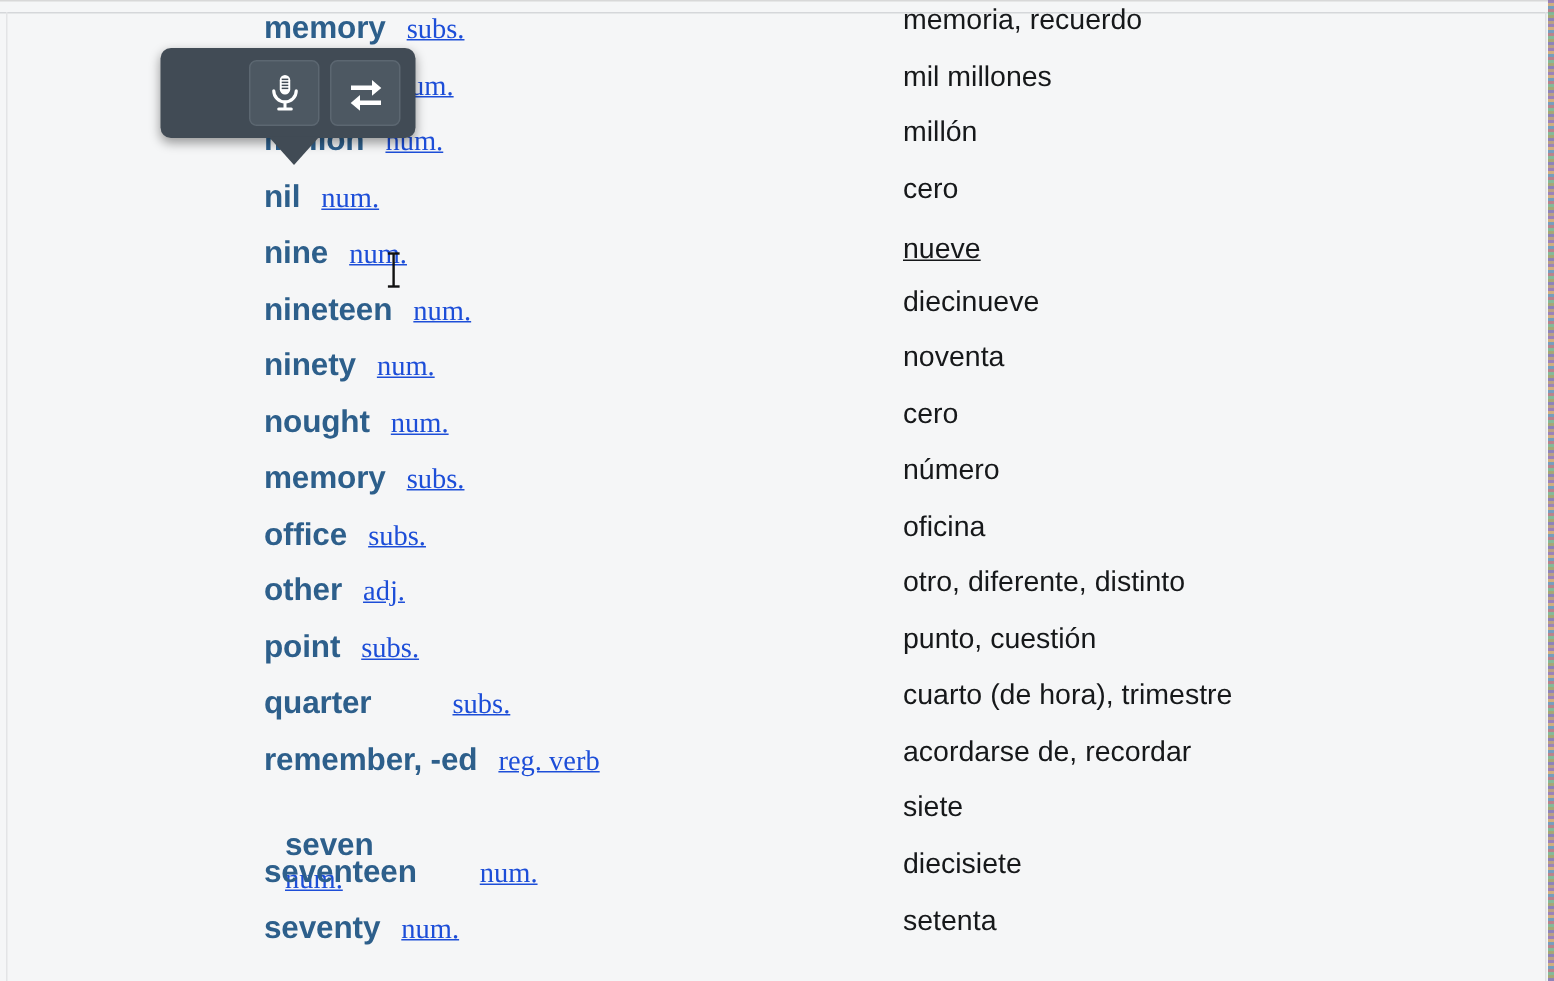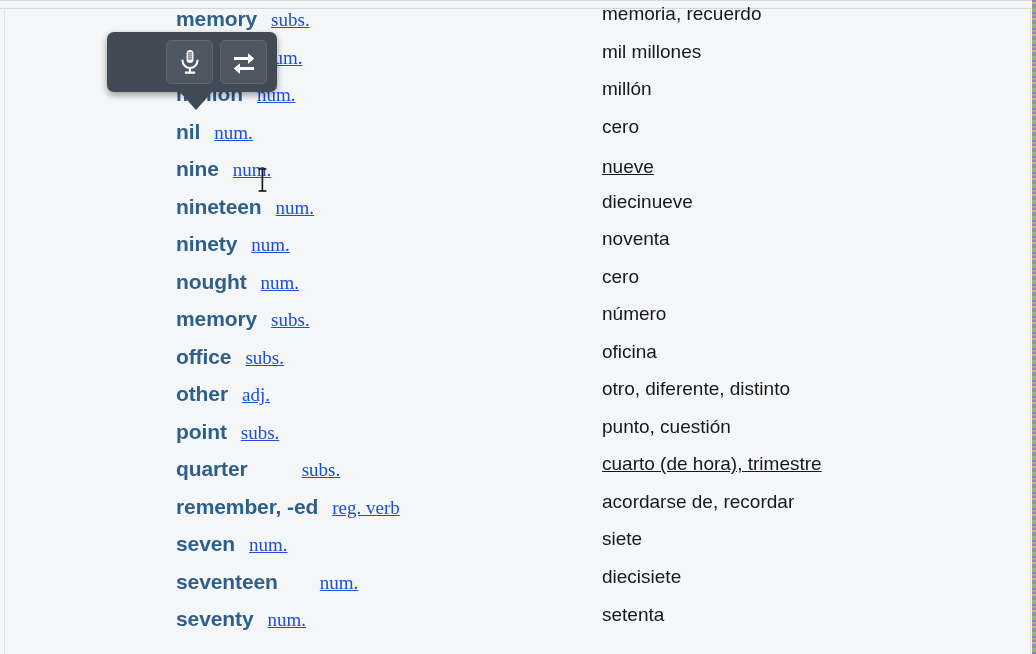--- a/index.html
+++ b/index.html
@@ -230,21 +230,21 @@
         <span class="pos-tag">subs.</span>
       </div>
       <div class="entry-row" style="top: 457px; gap: 40px;">
         <span class="headword">quarter</span>
         <span class="pos-tag">subs.</span>
       </div>
       <div class="entry-row" style="top: 494.5px;">
         <span class="headword">remember, -ed</span>
         <span class="pos-tag">reg. verb</span>
       </div>
-      <div class="entry-row" style="top: 532px;">
+      <div class="entry-row" style="top: 552px; flex-direction: column;">
         <span class="headword">seven</span>
         <span class="pos-tag">num.</span>
       </div>
       <div class="entry-row" style="top: 569.5px; gap: 28px;">
         <span class="headword">seventeen</span>
         <span class="pos-tag">num.</span>
       </div>
       <div class="entry-row" style="top: 607px;">
         <span class="headword">seventy</span>
         <span class="pos-tag">num.</span>
@@ -257,21 +257,21 @@
       <div class="translation-row" style="top: 78px;">millón</div>
       <div class="translation-row" style="top: 115.5px;">cero</div>
       <div class="translation-row" style="top: 156px; text-decoration: underline;">nueve</div>
       <div class="translation-row" style="top: 190.5px;">diecinueve</div>
       <div class="translation-row" style="top: 228px;">noventa</div>
       <div class="translation-row" style="top: 265.5px;">cero</div>
       <div class="translation-row" style="top: 303px;">número</div>
       <div class="translation-row" style="top: 340.5px;">oficina</div>
       <div class="translation-row" style="top: 378px;">otro, diferente, distinto</div>
       <div class="translation-row" style="top: 415.5px;">punto, cuestión</div>
-      <div class="translation-row" style="top: 453px; text-decoration: underline;">cuarto (de hora), trimestre</div>
+      <div class="translation-row" style="top: 453px;">cuarto (de hora), trimestre</div>
       <div class="translation-row" style="top: 490.5px;">acordarse de, recordar</div>
       <div class="translation-row" style="top: 528px;">siete</div>
       <div class="translation-row" style="top: 565.5px;">diecisiete</div>
       <div class="translation-row" style="top: 604px;">setenta</div>
     </div>
 
   <div class="action-tooltip">
     <div class="tt-button">
       <span>
         <svg width="24" height="28" viewBox="0 0 24 28">

